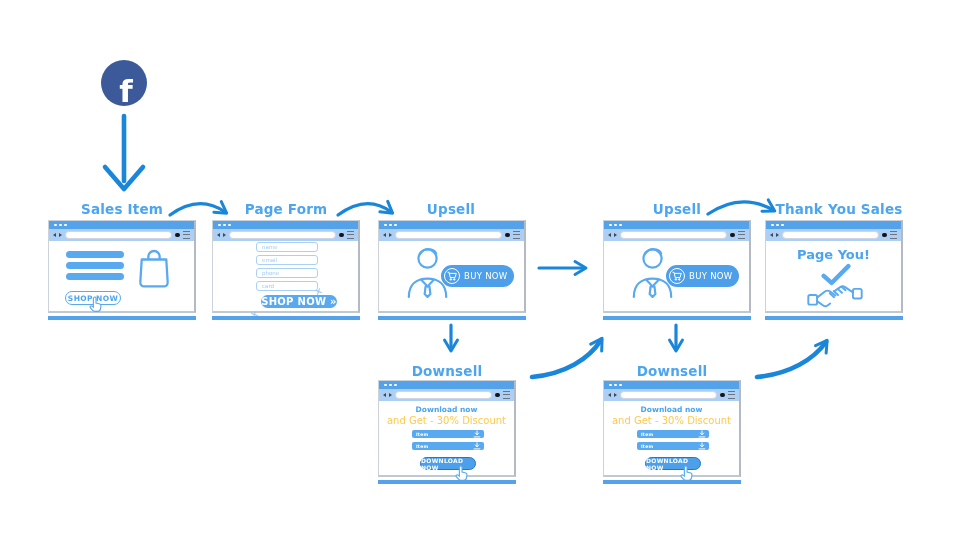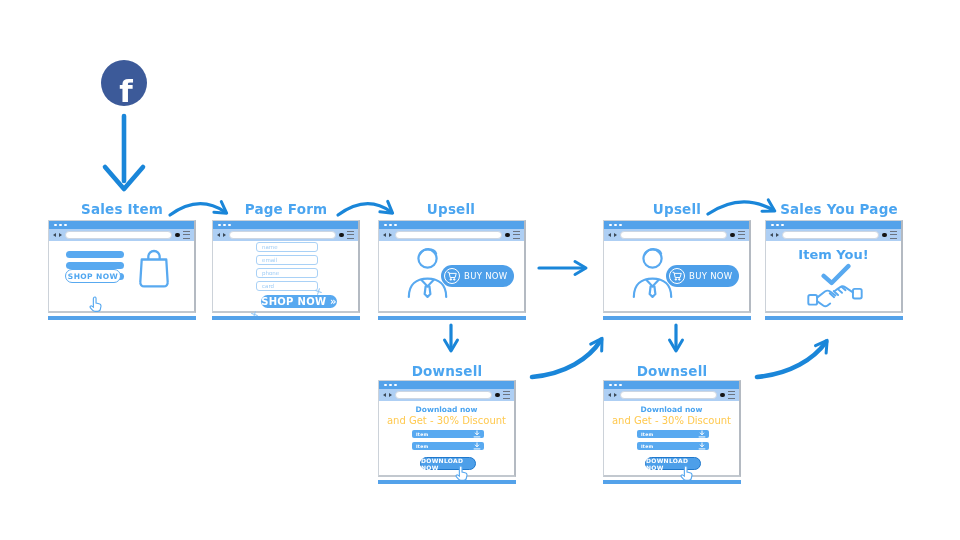--- a/index.html
+++ b/index.html
@@ -114,21 +114,21 @@
 </svg>
 
 <div class="fb">
   <span>f</span>
 </div>
 
 <div class="title" style="left:122px;top:201px">Sales Item</div>
 <div class="title" style="left:286px;top:201px">Page Form</div>
 <div class="title" style="left:451px;top:201px">Upsell</div>
 <div class="title" style="left:677px;top:201px">Upsell</div>
-<div class="title" style="left:839px;top:201px">Sales You Page</div>
+<div class="title" style="left:839px;top:201px">Thank You Sales</div>
 <div class="title" style="left:447px;top:363px">Downsell</div>
 <div class="title" style="left:672px;top:363px">Downsell</div>
 
 <div class="window" style="left:48px;top:220px;width:148px;height:93px">
   <div class="row1">
       <span class="dot"></span>
       <span class="dot"></span>
       <span class="dot"></span>
     </div>
   <div class="row2">
@@ -141,21 +141,21 @@
   <div class="wbody">
     <div class="textbar" style="left:17px;top:10px"></div>
     <div class="textbar" style="left:17px;top:21px"></div>
     <div class="textbar" style="left:17px;top:32px"></div>
     <svg class="bag" style="left:88px;top:5px" width="34" height="44" viewBox="0 0 36 44">
       <g fill="none" stroke="#58a9f0" stroke-width="2.4" stroke-linejoin="round">
         <path d="M5,13 h26 l1.5,24 a4,4 0 0,1 -4,4.5 h-21 a4,4 0 0,1 -4,-4.5 z"></path>
         <path d="M12,13 v-3 a6,6 0 0,1 12,0 v3"></path>
       </g>
     </svg>
-    <div class="btn-outline" style="left:16px;top:28px;width:56px;height:14px">SHOP NOW</div>
+    <div class="btn-outline" style="left:16px;top:50px;width:56px;height:14px">SHOP NOW</div>
     <svg class="cursor" style="left:40px;top:55px" width="13" height="16" viewBox="0 0 14 18">
       <path d="M5.2,1.6 C6,0.7 7.6,1 7.6,2.6 V8 l3.4,0.7 c1.6,0.3 2.4,1.3 2.1,3 l-0.6,3 c-0.3,1.7 -1.5,2.6 -3.2,2.6 H6.4 c-1.1,0 -2,-0.4 -2.8,-1.3 L1.3,13.3 c-1.1,-1.3 0.5,-2.9 1.8,-1.9 l1.5,1.1 V3 c0,-0.7 0.2,-1.1 0.6,-1.4 z" fill="#fff" stroke="#58a9f0" stroke-width="1.3"></path>
     </svg>
   </div>
 </div>
 <div class="bottom-bar" style="left:48px;top:316px;width:148px"></div>
 
 <div class="window" style="left:212px;top:220px;width:148px;height:93px">
   <div class="row1">
       <span class="dot"></span>
@@ -266,21 +266,21 @@
       <span class="dot"></span>
     </div>
   <div class="row2">
     <span class="tri left"></span>
     <span class="tri right"></span>
     <span class="addr"></span>
     <span class="blackdot"></span>
     <span class="burger"></span>
   </div>
   <div class="wbody">
-    <div class="ty-msg" style="top:6px">Item You!</div>
+    <div class="ty-msg" style="top:6px">Page You!</div>
     <svg class="centered-icon" style="left:55px;top:22px" width="30" height="24" viewBox="0 0 34 26">
       <path d="M3,14 L12,22 L31,3" fill="none" stroke="#58a9f0" stroke-width="5" stroke-linecap="round" stroke-linejoin="round"></path>
     </svg>
     <svg class="centered-icon" style="left:41px;top:39px" width="56" height="30" viewBox="0 0 64 34">
       <g fill="none" stroke="#58a9f0" stroke-width="2.2" stroke-linecap="round" stroke-linejoin="round">
         <rect x="1.5" y="17" width="10" height="11" rx="2"></rect>
         <rect x="52.5" y="10" width="10" height="11" rx="2"></rect>
         <path d="M11.5,20 l9,-7 q3,-2 6,0 l6,4.5"></path>
         <path d="M52.5,14 l-9,-6 q-3,-1.8 -5.5,0 l-6,4.2"></path>
         <path d="M26,15 l5,4.5 M30.5,12.5 l5,4.5 M35,10 l5,4.5 M39.5,7.5 l4.5,4"></path>

